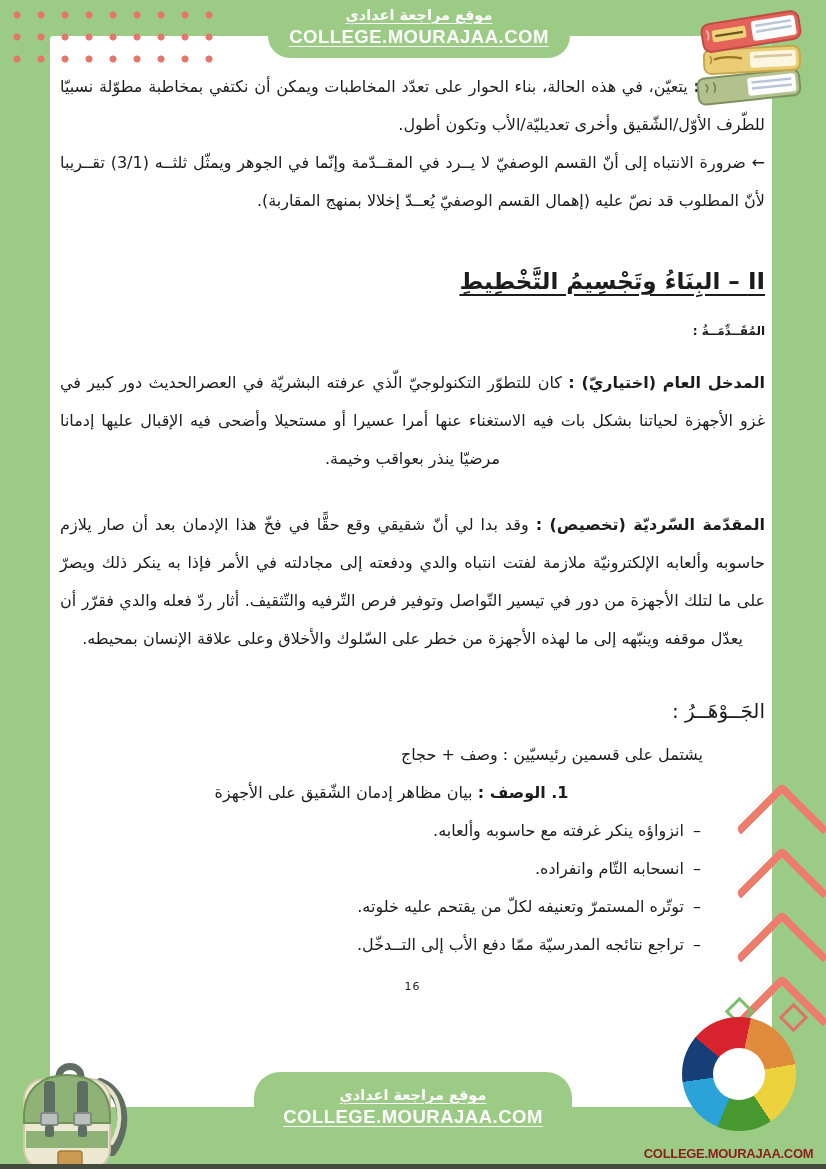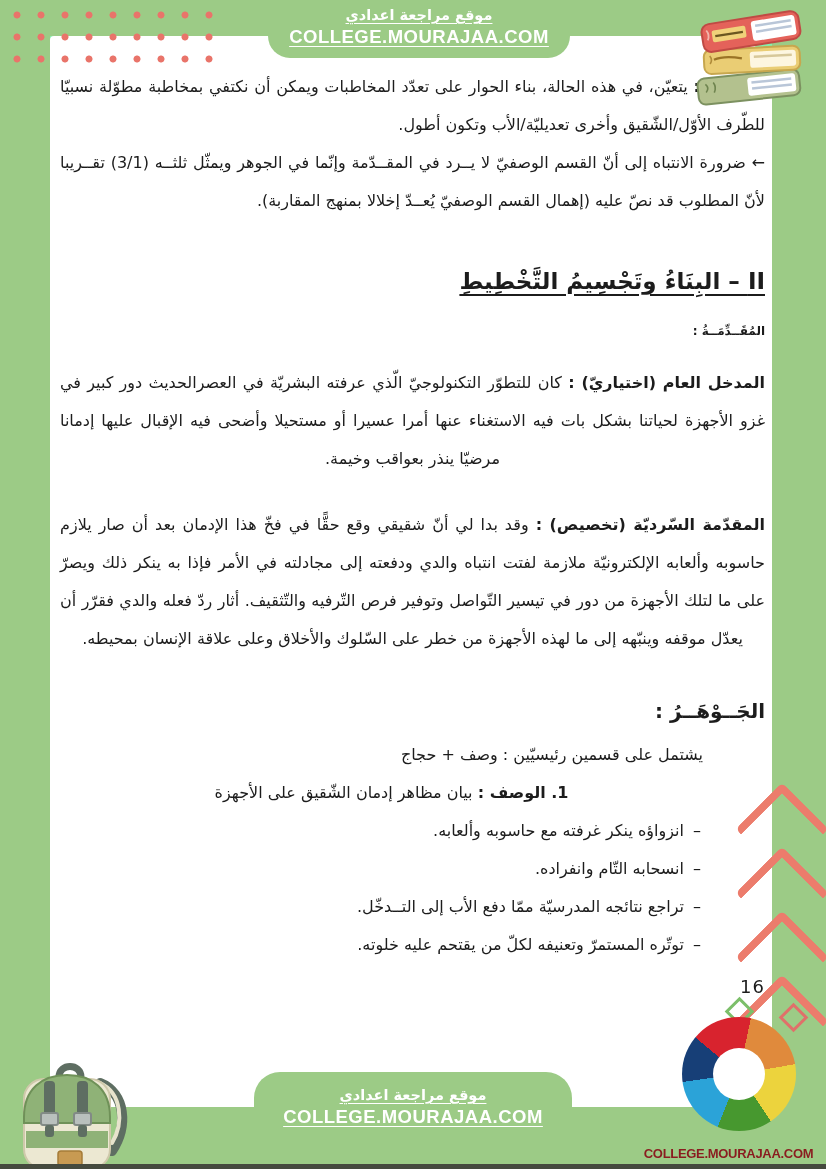--- a/index.html
+++ b/index.html
@@ -56,26 +56,26 @@
   .para.last-center{text-align-last:center;}
   .note{margin-top:32px;}
   .lead{font-weight:bold;}
   .sec-heading{
     margin:42px 0 0;font-size:23px;font-weight:bold;text-align:right;
     text-decoration:underline;text-underline-offset:5px;
   }
   .sub-heading{margin:12px 0 0;font-size:12px;font-weight:bold;text-align:right;}
   .p1{margin-top:14px;}
   .p2{margin-top:28px;}
-  .jaw-heading{margin:34px 0 0;font-size:20px;font-weight:bold;text-align:right;}
+  .jaw-heading{margin:34px 0 0;font-size:20px;font-weight:normal;text-align:right;}
   .intro-line{margin:6px 0 0;padding-right:62px;text-align:right;}
   .item1{margin:0;padding-right:42px;text-align:center;}
   .bullet{margin:0;padding-right:64px;text-align:right;}
   .bullet .marker{margin-left:9px;}
-  .pageno{margin-top:4px;font-size:18px;letter-spacing:1px;}
+  .pageno{margin-top:4px;text-align:center;font-size:11px;letter-spacing:1px;}
   
   .books{position:absolute;top:0;right:18px;z-index:10;}
   .backpack{position:absolute;left:4px;bottom:-2px;z-index:12;}
   
   .logo-wrap{position:absolute;right:10px;bottom:6px;width:175px;height:158px;z-index:14;}
   .donut{
     position:absolute;right:20px;top:12px;width:114px;height:114px;border-radius:50%;
     background:conic-gradient(from -50deg,
       #d8232e 0 62deg,#e08a3c 62deg 130deg,#ecd33d 130deg 196deg,
       #47982f 196deg 252deg,#2ba3d8 252deg 312deg,#173f77 312deg 360deg);
@@ -121,22 +121,22 @@
     <p class="para p1 last-center"><span class="lead">المدخل العام (اختياريّ) :</span><span> كان للتطوّر التكنولوجيّ الّذي عرفته البشريّة في العصرالحديث دور كبير في غزو الأجهزة لحياتنا بشكل بات فيه الاستغناء عنها أمرا عسيرا أو مستحيلا وأضحى فيه الإقبال عليها إدمانا مرضيّا ينذر بعواقب وخيمة.</span></p>
 
     <p class="para p2 last-center"><span class="lead">المقدّمة السّرديّة (تخصيص) :</span><span> وقد بدا لي أنّ شقيقي وقع حقًّا في فخّ هذا الإدمان بعد أن صار يلازم حاسوبه وألعابه الإلكترونيّة ملازمة لفتت انتباه والدي ودفعته إلى مجادلته في الأمر فإذا به ينكر ذلك ويصرّ على ما لتلك الأجهزة من دور في تيسير التّواصل وتوفير فرص التّرفيه والتّثقيف. أثار ردّ فعله والدي فقرّر أن يعدّل موقفه وينبّهه إلى ما لهذه الأجهزة من خطر على السّلوك والأخلاق وعلى علاقة الإنسان بمحيطه.</span></p>
 
     <h2 class="jaw-heading">الجَــوْهَــرُ :</h2>
     <p class="intro-line">يشتمل على قسمين رئيسيّين : وصف + حجاج</p>
     <p class="item1"><span class="lead">1. الوصف :</span><span> بيان مظاهر إدمان الشّقيق على الأجهزة</span></p>
 
     <p class="bullet"><span class="marker">–</span><span>انزواؤه ينكر غرفته مع حاسوبه وألعابه.</span></p>
     <p class="bullet"><span class="marker">–</span><span>انسحابه التّام وانفراده.</span></p>
+    <p class="bullet"><span class="marker">–</span><span>توتّره المستمرّ وتعنيفه لكلّ من يقتحم عليه خلوته.</span></p>
     <p class="bullet"><span class="marker">–</span><span>تراجع نتائجه المدرسيّة ممّا دفع الأب إلى التــدخّل.</span></p>
-    <p class="bullet"><span class="marker">–</span><span>توتّره المستمرّ وتعنيفه لكلّ من يقتحم عليه خلوته.</span></p>
 
     <div class="pageno">16</div>
   </div>
 
   <div class="chevron" style="left:749px;top:796px;"></div>
   <div class="chevron" style="left:749px;top:860px;"></div>
   <div class="chevron" style="left:749px;top:924px;"></div>
   <div class="chevron" style="left:749px;top:988px;"></div>
 
   <svg class="books" width="120" height="108" viewBox="0 0 120 108">

